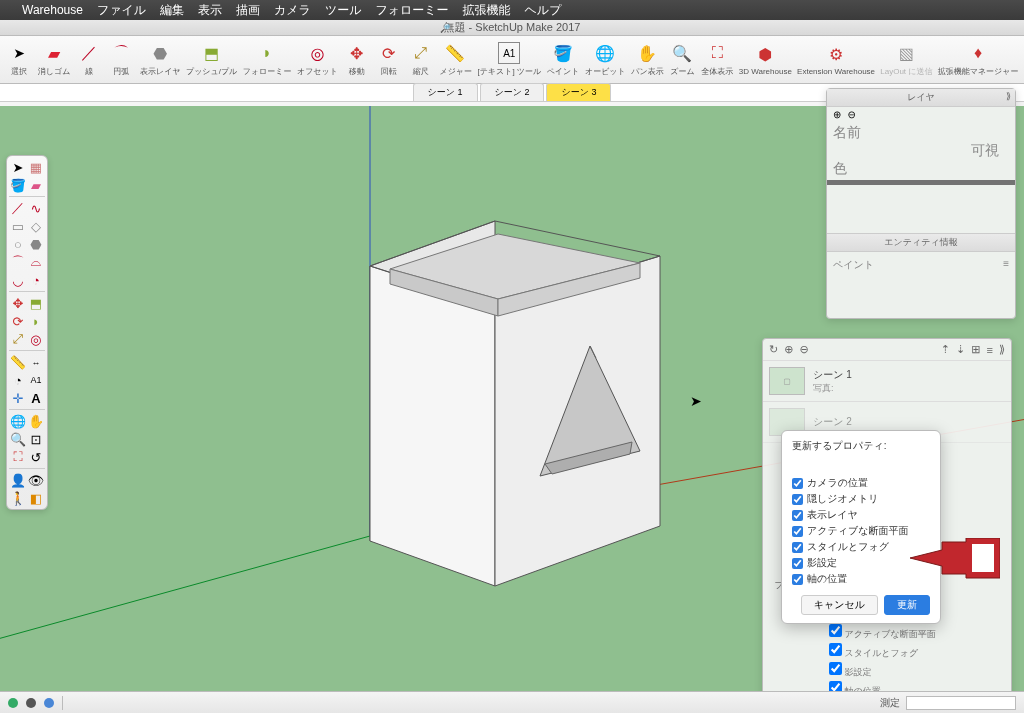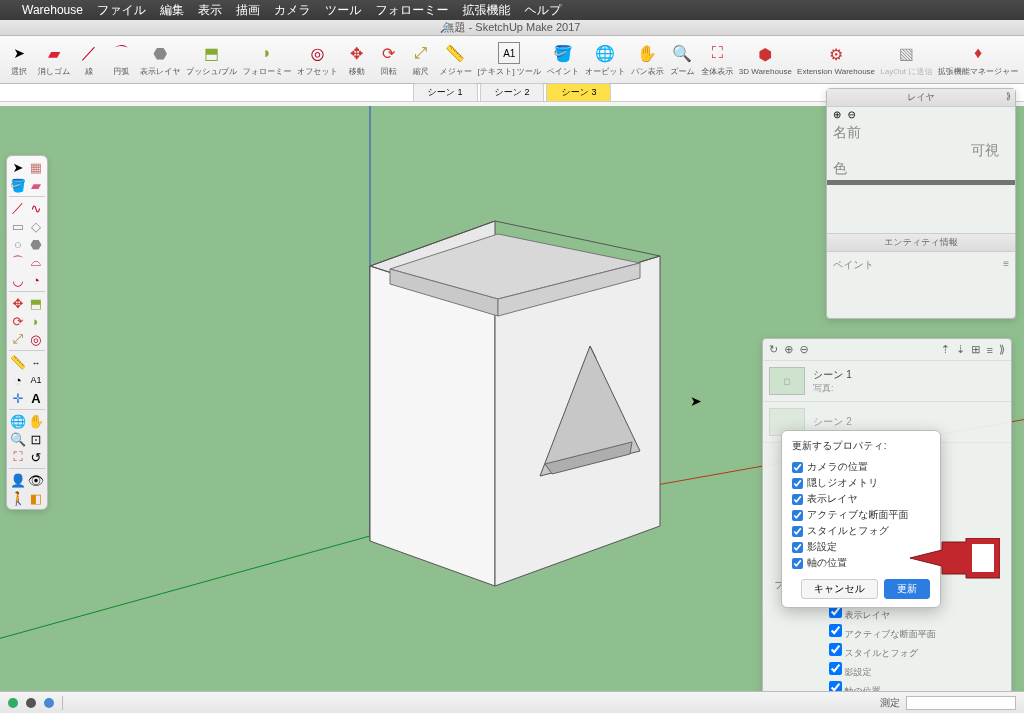--- a/index.html
+++ b/index.html
@@ -55,21 +55,21 @@
 .scene-info { flex:1; }
 .scene-info .sn { font-size:10px; color:#444; }
 .scene-info .sd { font-size:9px; color:#999; }
 .props-block { padding:6px 10px; color:#777; font-size:9px; }
 .props-block .pr-row { display:flex; gap:6px; }
 .props-block .pr-lbl { width:50px; text-align:right; }
 .chk-col label { display:block; padding:1px 0; }
 
 
 .dialog { position:absolute; top:430px; left:781px; width:160px; background:#fff; border:1px solid #bbb; border-radius:6px; box-shadow:0 4px 16px rgba(0,0,0,.25); padding:8px 10px; font-size:10px; z-index:50; }
-.dialog .dtitle { font-size:10px; color:#333; margin-bottom:6px; }
+.dialog .dtitle { font-size:10px; color:#333; margin-bottom:22px; }
 .dialog label { display:flex; align-items:center; gap:4px; padding:1px 0; color:#333; }
 .dialog input[type=checkbox] { width:11px; height:11px; accent-color:#2b7de1; }
 .dialog .btns { display:flex; justify-content:flex-end; gap:6px; margin-top:8px; }
 .dialog button { font-size:10px; padding:2px 12px; border-radius:3px; border:1px solid #ccc; background:#f5f5f5; cursor:pointer; }
 .dialog button.primary { background:#2b7de1; color:#fff; border-color:#2b7de1; }
 
 
 .hand { position:absolute; top:538px; left:910px; z-index:60; }
 
 

